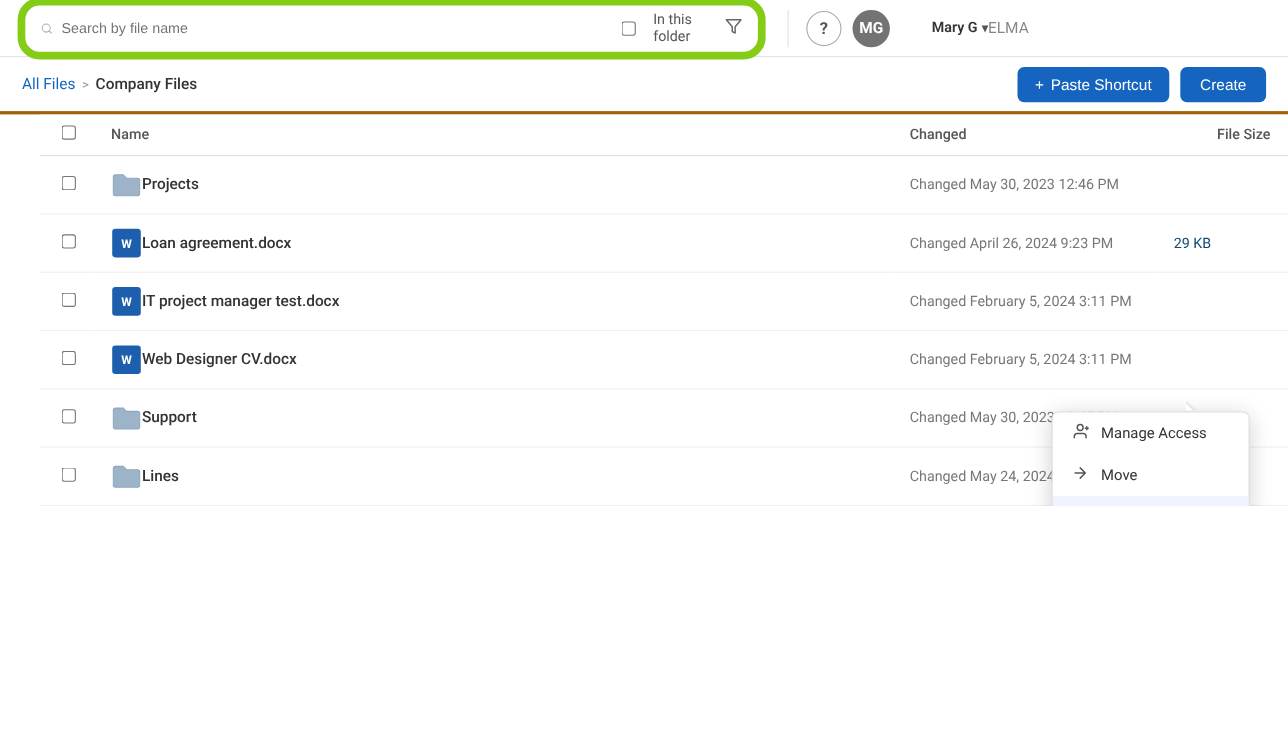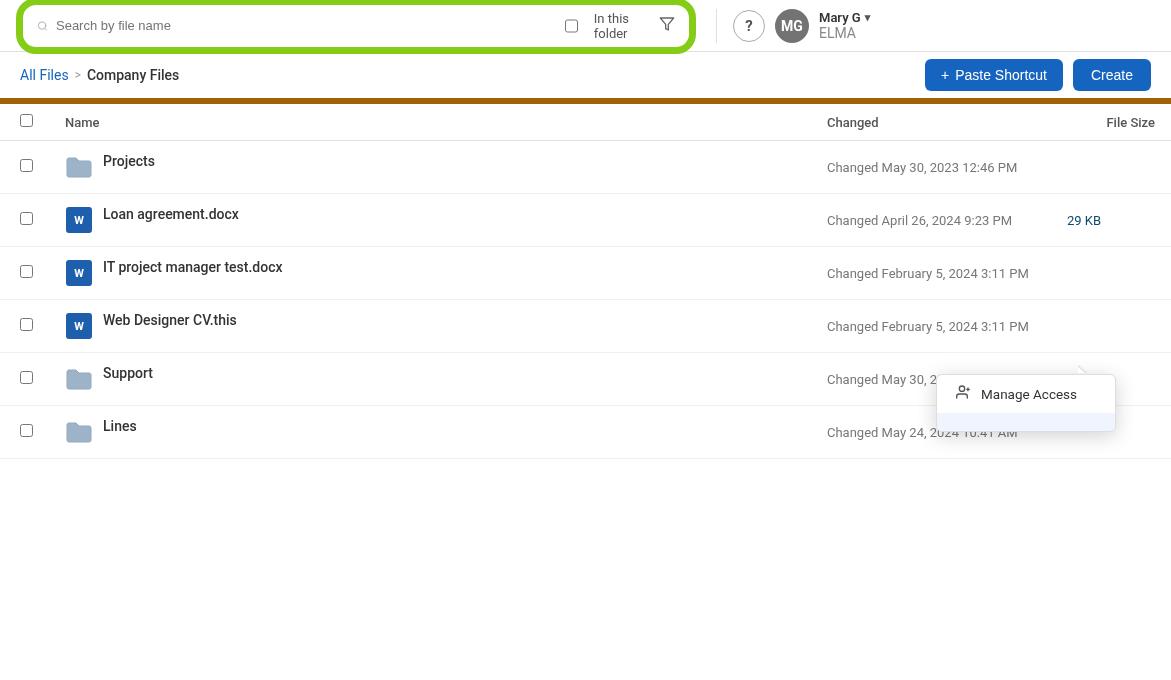--- a/index.html
+++ b/index.html
@@ -80,39 +80,39 @@
     }
     .avatar {
       width: 34px; height: 34px;
       border-radius: 50%;
       background: #737373;
       overflow: hidden;
       display: flex; align-items: center; justify-content: center;
       font-size: 14px; color: #fff; font-weight: bold;
     }
     .user-info {
-      display: flex; flex-direction: column;
+      display: flex;  margin-left: 28px;
     }
     .user-name {
       font-weight: 600;
       font-size: 13px;
       display: flex; align-items: center; gap: 4px;
     }
     .user-org {
       font-size: 14px;
       color: #888;
     }
     .chevron-down { font-size: 11px; color: #555; }
 
     
     .action-bar {
       display: flex;
       align-items: center;
       padding: 10px 20px;
-      border-bottom: 6px solid #a16207;
+      border-bottom: 3px solid #a16207;
       background: #fff;
       height: 52px;
     }
     .breadcrumb {
       display: flex;
       align-items: center;
       gap: 6px;
       font-size: 14px;
     }
     .breadcrumb .all-files {
@@ -188,21 +188,21 @@
     .file-table tbody td {
       padding: 12px 16px;
       font-size: 14px;
     }
     .file-table tbody td.col-check { width: 36px; padding-left: 20px; }
     .file-table tbody td.col-changed { color: #777; font-size: 13px; }
     .file-table tbody td.col-size { color: #0c4a6e; font-size: 13px; }
 
     .file-name-cell {
       display: flex;
-      gap: 10px;
+      align-items: center;
     }
     .file-icon {
       width: 28px; height: 28px;
       display: flex; align-items: center; justify-content: center;
       font-size: 18px;
     }
 
     
     .word-icon {
       width: 26px; height: 26px;
@@ -211,21 +211,21 @@
       display: flex; align-items: center; justify-content: center;
       color: #fff;
       font-size: 11px;
       font-weight: bold;
     }
 
     
     .context-menu {
       position: absolute;
       top: 270px;
-      left: 936px;
+      left: 956px;
       width: 180px;
       background: #fff;
       border: 1px solid #ddd;
       border-radius: 6px;
       box-shadow: 0 4px 20px rgba(0,0,0,0.18);
       z-index: 100;
       overflow: hidden;
     }
     .context-menu-item {
       display: flex;
@@ -263,20 +263,21 @@
       background: #fff;
       border: 1px solid #ddd;
       transform: rotate(45deg);
       transform-origin: top left;
       box-shadow: -1px -1px 2px rgba(0,0,0,0.06);
     }
 
     .main-content {
       position: relative;
       overflow: hidden;
+      padding-left: 36px;
     }
   </style>
 </head>
 <body>
 
 <div class="top-bar">
   <div class="search-box">
     <svg width="14" height="14" viewBox="0 0 24 24" fill="none" stroke="#aaa" stroke-width="2" stroke-linecap="round" stroke-linejoin="round">
       <circle cx="11" cy="11" r="8"></circle>
         <line x1="21" y1="21" x2="16.65" y2="16.65"></line>
@@ -376,21 +377,21 @@
           <td class="col-changed">Changed February 5, 2024 3:11 PM</td>
           <td class="col-size"></td>
         </tr>
         <tr>
           <td class="col-check"><input type="checkbox" style=""></td>
           <td>
             <div class="file-name-cell">
               <div class="file-icon">
                 <div class="word-icon" style="background:#1e5fad;border-radius:3px;width:26px;height:26px;display:flex;align-items:center;justify-content:center;color:#fff;font-size:11px;font-weight:bold;">W</div>
               </div>
-              <span style="font-weight: 500;">Web Designer CV.this</span>
+              <span style="font-weight: 500;">Web Designer CV.docx</span>
             </div>
           </td>
           <td class="col-changed">Changed February 5, 2024 3:11 PM</td>
           <td class="col-size"></td>
         </tr>
         <tr>
           <td class="col-check"><input type="checkbox" style=""></td>
           <td>
             <div class="file-name-cell">
               <div class="file-icon">
@@ -427,15 +428,21 @@
   <div class="context-menu" id="context-menu">
   <div class="context-menu-item">
         <span class="menu-icon"><svg width="16" height="16" viewBox="0 0 24 24" fill="none" stroke="#555" stroke-width="2" stroke-linecap="round" stroke-linejoin="round">
             <path d="M20 21v-2a4 4 0 0 0-4-4H8a4 4 0 0 0-4 4v2"></path>
             <circle cx="12" cy="7" r="4"></circle>
             <line x1="19" y1="8" x2="23" y2="8"></line>
             <line x1="21" y1="6" x2="21" y2="10"></line>
           </svg></span>
         <span>Manage Access</span>
       </div>
+      <div class="context-menu-item">
+        <span class="menu-icon"><svg width="16" height="16" viewBox="0 0 24 24" fill="none" stroke="#555" stroke-width="2" stroke-linecap="round" stroke-linejoin="round">
+            <path d="M5 12H19M12 5l7 7-7 7"></path>
+          </svg></span>
+        <span>Move</span>
+      </div>
       <div class="context-menu-item rename-hover"></div>
     </div>
 </div>
 
 </body></html>

